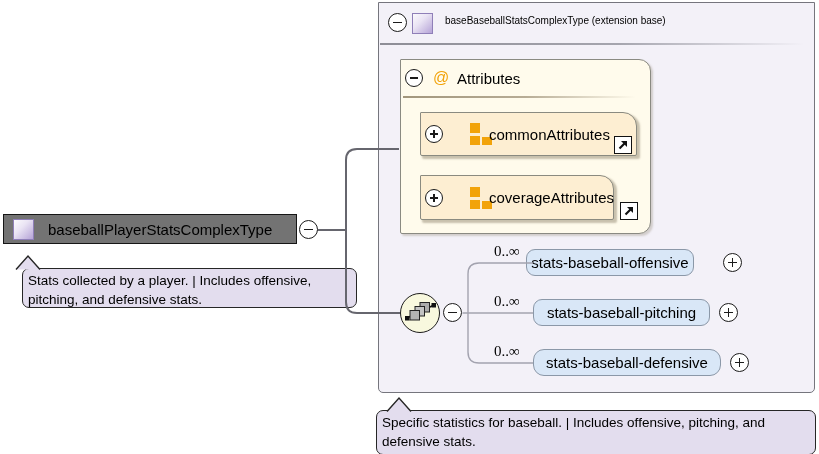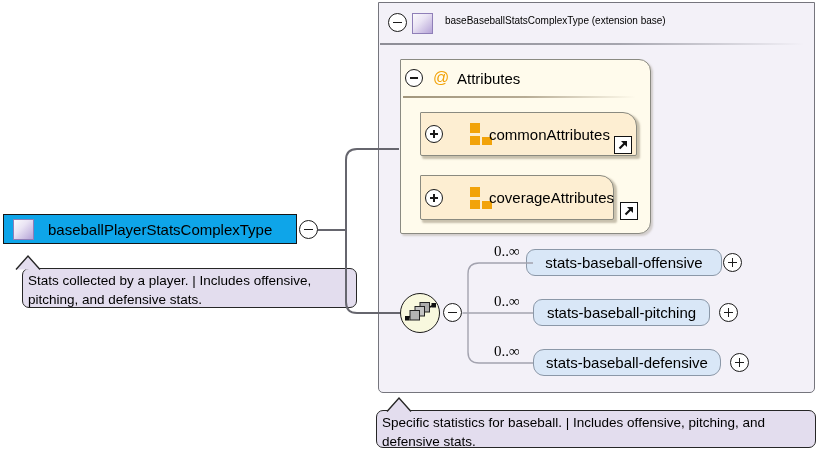--- a/index.html
+++ b/index.html
@@ -22,21 +22,21 @@
   .pmc.sm{width:18px;height:18px;}
 
   
   .ctype-icon{
     box-sizing:border-box;width:21px;height:21px;border:1px solid #8f7fb8;
     background:linear-gradient(135deg,#fbfafd 0%,#eae4f4 40%,#b5a3d7 100%);
   }
 
   
   .tbox{
-    background:#0ea5e9;border:1.4px solid #161616;display:flex;align-items:center;z-index:5;
+    background:#737373;border:1.4px solid #161616;display:flex;align-items:center;z-index:5;
   }
   .tbox .lbl{font-size:15px;margin-left:14px;white-space:nowrap;}
 
   
   .container{
     background:var(--container-bg,#f3f1f8);border:1.5px solid #75757d;border-radius:0 0 5px 5px;z-index:1;
   }
   .hdr-title{font-size:10px;white-space:nowrap;}
   .hdr-sep{
     position:absolute;left:1px;right:1px;top:40px;height:2px;
@@ -173,31 +173,31 @@
       <rect x="12" y="10.5" width="9.5" height="9.5" fill="#c2c2c2" stroke="#222"></rect>
       <rect x="7" y="14.5" width="9.5" height="9.5" fill="#b3b3b3" stroke="#222"></rect>
     </svg>
   </div>
   <div class="pmc" style="left:443px;top:303px;"></div>
 
   <div class="abs card" style="left:494px;top:243px;">0..∞</div>
   <div class="abs card" style="left:494px;top:293px;">0..∞</div>
   <div class="abs card" style="left:494px;top:343px;">0..∞</div>
 
-  <div class="abs elem" style="left:526px;top:249px;width:196px;">stats-baseball-offensive</div>
+  <div class="abs elem" style="left:526px;top:249px;width:168px;">stats-baseball-offensive</div>
   <div class="pmc plus" style="left:723px;top:253px;"></div>
 
   <div class="abs elem" style="left:533px;top:299px;width:177px;">stats-baseball-pitching</div>
   <div class="pmc plus" style="left:719px;top:303px;"></div>
 
   <div class="abs elem" style="left:533px;top:349px;width:188px;border-radius:11px;">stats-baseball-defensive</div>
   <div class="pmc plus" style="left:730px;top:353px;"></div>
 
   <svg class="anno-pointer" style="left:386px;top:396px;" width="26" height="16">
     <path d="M1 15.5 L13 2 L25 15.5 Z" fill="#e3ddee" stroke="none"></path>
     <path d="M1 15.5 L13 2 L25 15.5" fill="none" stroke="#262626" stroke-width="1.4"></path>
   </svg>
-  <div class="abs anno" style="left:376px;top:410px;width:440px;height:38px;">
+  <div class="abs anno" style="left:376px;top:410px;width:440px;height:45px;">
     <div>Specific statistics for baseball. | Includes offensive, pitching, and</div>
     <div>defensive stats.</div>
   </div>
 
 </div>
 
 </body></html>

